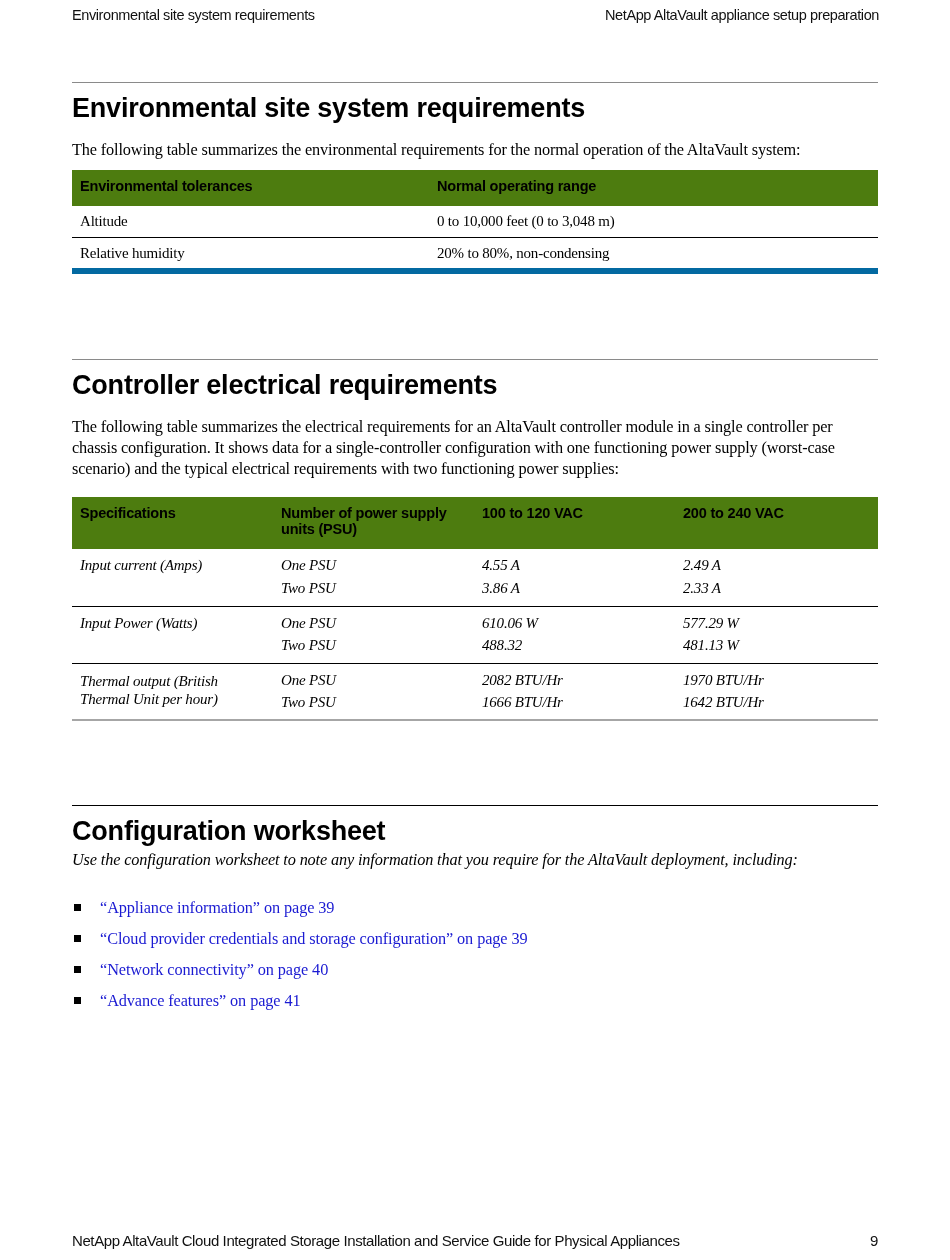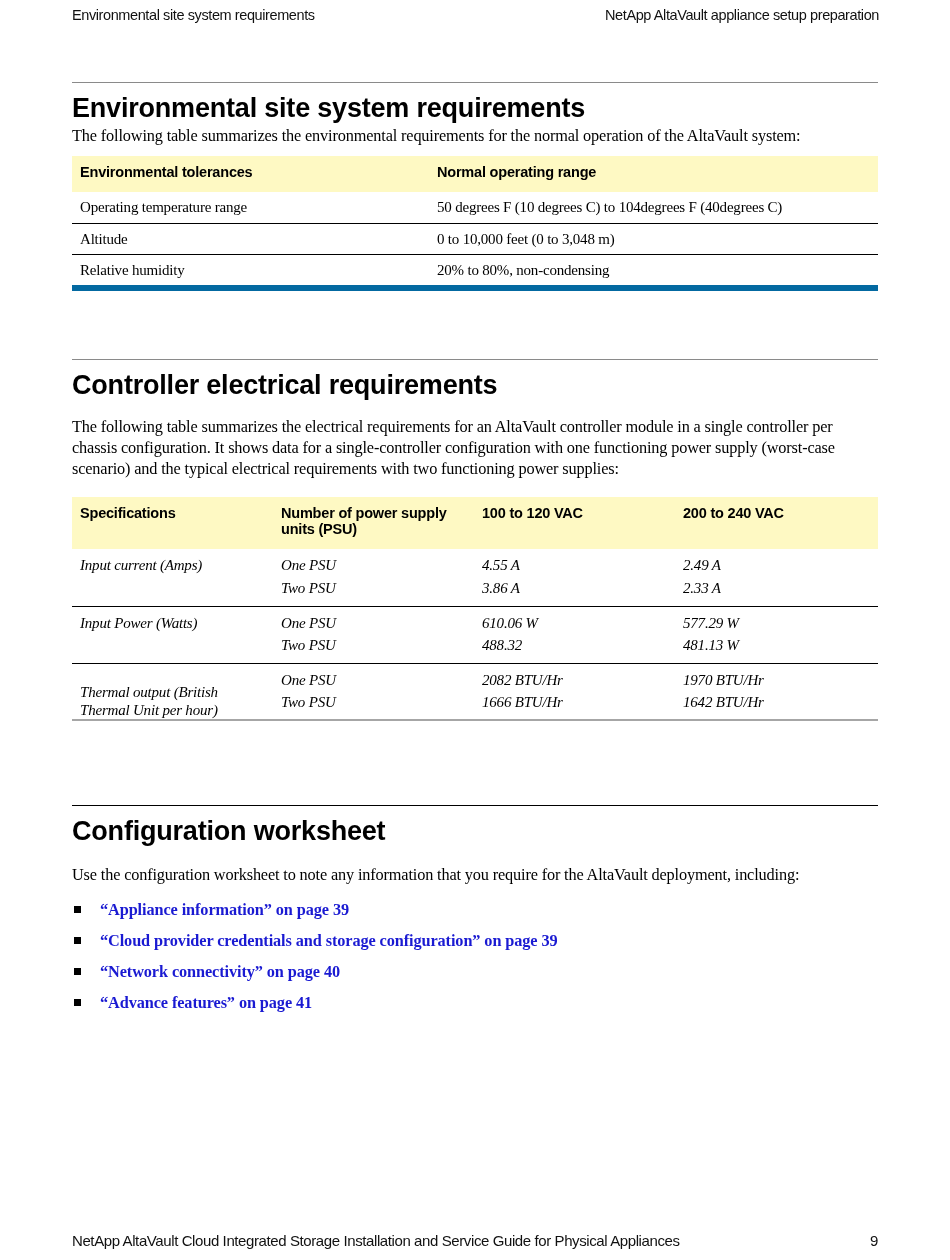--- a/index.html
+++ b/index.html
@@ -20,69 +20,65 @@
     .section { position: absolute; left: 72px; width: 806px; }
     .section-rule { height: 1px; background: #8a8a8a; width: 100%; }
     .section-title {
       font-family: "Liberation Sans", sans-serif; font-weight: bold; font-size: 27px;
       letter-spacing: -0.2px; margin-top: 8px; line-height: 34px;
     }
     .para { font-size: 16.3px; line-height: 21px; letter-spacing: -0.15px; }
 
     table { border-collapse: collapse; width: 806px; }
     thead th {
-      background: #fef9c3; text-align: left; vertical-align: top;
+      background: #4d7c0f; text-align: left; vertical-align: top;
       font-family: "Liberation Sans", sans-serif; font-weight: bold; font-size: 14.5px;
       letter-spacing: -0.2px; line-height: 16px; padding: 7px 8px;
     }
     tbody td { font-size: 15px; letter-spacing: -0.2px; padding: 0 8px; vertical-align: top; }
 
     #env-table thead th { height: 36px; padding-top: 8px; }
     #env-table tbody tr td { height: 31px; line-height: 30px; border-bottom: 1.5px solid #000; }
     #env-table tbody tr:last-child td { border-bottom: 6px solid #0369a1; }
 
     #elec-table thead th { height: 52px; padding-top: 8px; }
     #elec-table tbody td { line-height: 18px; font-style: italic; }
     #elec-table tr.first td { padding-top: 7px; height: 26px; }
     #elec-table tr.second td { padding-top: 4px; height: 31px; }
     #elec-table tr.group-end td { border-bottom: 1.5px solid #000; }
     #elec-table tr.last td { border-bottom: 2px solid #a6a6a6; }
 
-    .bullet-list { list-style: none; margin-top: 9px; font-weight: bold; }
+    .bullet-list { list-style: none; margin-top: 22px; }
     .bullet-list li { display: flex; align-items: center; height: 31px; font-size: 16.3px; }
     .bullet {
       display: inline-block; width: 7px; height: 7px; background: #000;
       margin-left: 2px; margin-right: 19px;
     }
     .xref { color: #1a1ad2; text-decoration: none; letter-spacing: -0.1px; }
   </style>
 </head>
 <body>
 
 <div class="running-header">
   <span>Environmental site system requirements</span>
   <span>NetApp AltaVault appliance setup preparation</span>
 </div>
 
 <div class="section" style="top:82px;">
   <div class="section-rule"></div>
   <h1 class="section-title">Environmental site system requirements</h1>
-  <p class="para" style="">The following table summarizes the environmental requirements for the normal operation of the AltaVault system:</p>
+  <p class="para" style="margin-top:14px;">The following table summarizes the environmental requirements for the normal operation of the AltaVault system:</p>
   <table id="env-table" style="margin-top:10px;">
     <thead>
       <tr>
         <th style="width:357px;">Environmental tolerances</th>
         <th>Normal operating range</th>
       </tr>
     </thead>
     <tbody>
-      <tr>
-        <td>Operating temperature range</td>
-        <td>50 degrees F (10 degrees C) to 104degrees F (40degrees C)</td>
-      </tr>
       <tr>
         <td>Altitude</td>
         <td>0 to 10,000 feet (0 to 3,048 m)</td>
       </tr>
       <tr>
         <td>Relative humidity</td>
         <td>20% to 80%, non-condensing</td>
       </tr>
     </tbody>
   </table>
@@ -118,38 +114,38 @@
         <td>One PSU</td>
         <td>610.06 W</td>
         <td>577.29 W</td>
       </tr>
       <tr class="second group-end">
         <td>Two PSU</td>
         <td>488.32</td>
         <td>481.13 W</td>
       </tr>
       <tr class="first">
-        <td rowspan="2" style="padding-top:19px;border-bottom:2px solid #a6a6a6;">Thermal output (British Thermal Unit per hour)</td>
+        <td rowspan="2" style="padding-top:8px;border-bottom:2px solid #a6a6a6;">Thermal output (British Thermal Unit per hour)</td>
         <td>One PSU</td>
         <td>2082 BTU/Hr</td>
         <td>1970 BTU/Hr</td>
       </tr>
       <tr class="second last">
         <td>Two PSU</td>
         <td>1666 BTU/Hr</td>
         <td>1642 BTU/Hr</td>
       </tr>
     </tbody>
   </table>
 </div>
 
 <div class="section" style="top:805px;">
   <div class="section-rule" style="background:#000;"></div>
   <h1 class="section-title">Configuration worksheet</h1>
-  <p class="para" style="margin-top:16px;">Use the configuration worksheet to note any information that you require for the AltaVault deployment, including:</p>
+  <p class="para" style="margin-top:1px;font-style:italic;">Use the configuration worksheet to note any information that you require for the AltaVault deployment, including:</p>
   <ul class="bullet-list">
     <li>
       <span class="bullet"></span>
       <a class="xref" href="#">“Appliance information” on page 39</a>
     </li>
     <li>
       <span class="bullet"></span>
       <a class="xref" href="#">“Cloud provider credentials and storage configuration” on page 39</a>
     </li>
     <li>

